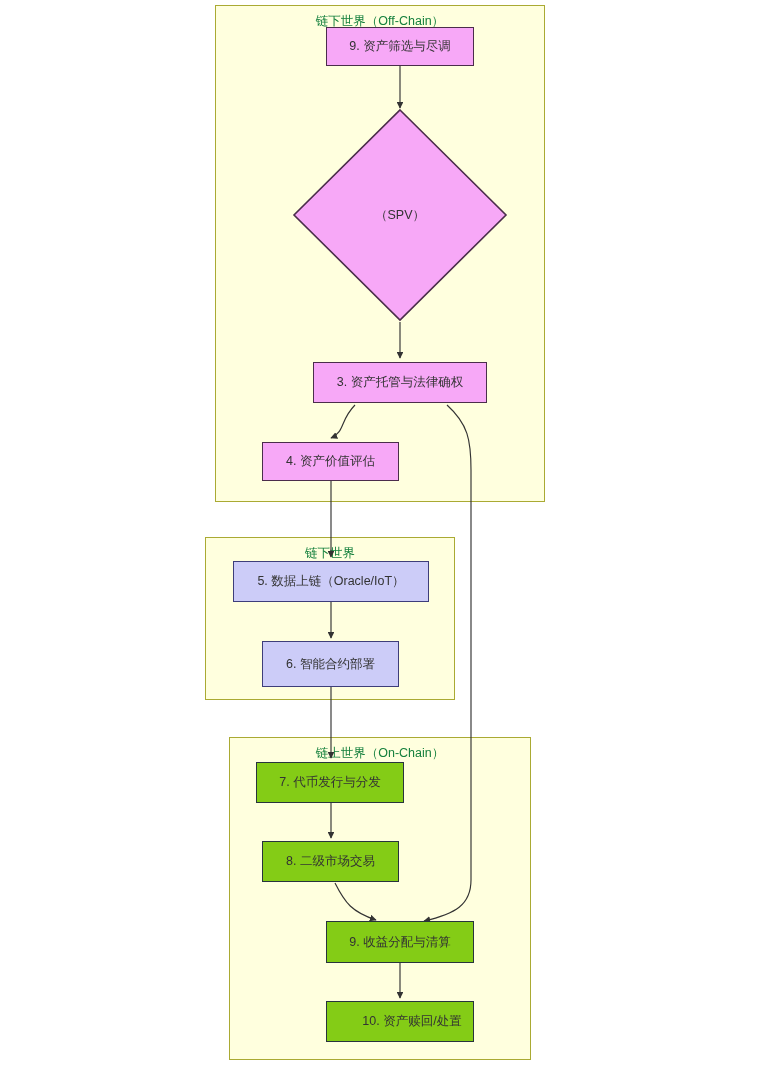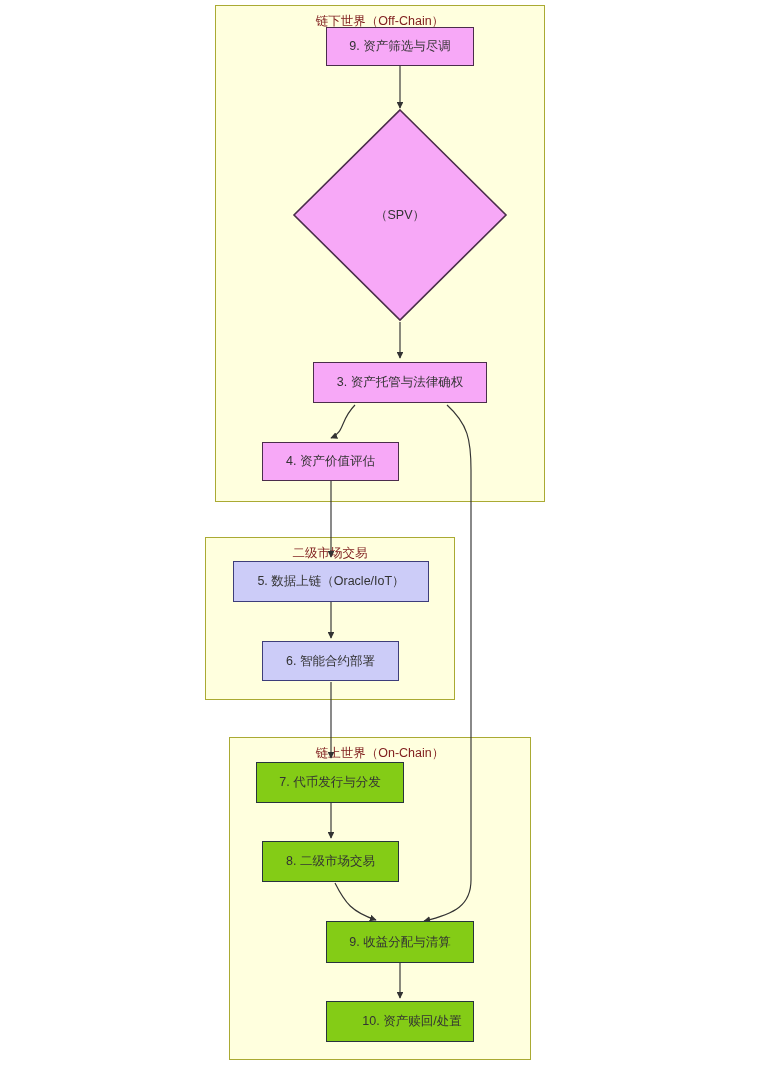--- a/index.html
+++ b/index.html
@@ -4,21 +4,21 @@
 <style>
   html,body{margin:0;padding:0;background:#ffffff;}
   body{width:760px;height:1066px;overflow:hidden;
        font-family:"Liberation Sans","DejaVu Sans",sans-serif;}
   #stage{position:relative;width:760px;height:1066px;}
 
   svg#edges{position:absolute;left:0;top:0;width:760px;height:1066px;pointer-events:none;}
 
   .cluster{position:absolute;background:#ffffde;border:1px solid #aaaa33;box-sizing:border-box;}
   .cluster-label{position:absolute;left:0;right:0;text-align:center;
-     font-size:12.5px;color:#7f1d1d;white-space:nowrap;}
+     font-size:12.5px;color:#15803d;white-space:nowrap;}
 
   .node{position:absolute;box-sizing:border-box;display:flex;align-items:center;
         justify-content:center;text-align:center;font-size:12.5px;line-height:1.35;
         color:#333333;border:1.3px solid #333333;}
   .node.pink{background:#f7a8f7;border-color:#4b2d4b;}
   .node.lav {background:#ccccf8;border-color:#3d3d7a;}
   .node.blue{background:#84cc16;border-color:#27333d;}
 
   .diamond{position:absolute;}
   .diamond .shape{position:absolute;left:0;top:0;width:100%;height:100%;}
@@ -28,21 +28,21 @@
 </head>
 <body>
 
 <div id="stage">
 
   <div class="cluster" style="left:215px;top:5px;width:330px;height:497px;"></div>
   <div class="cluster" style="left:205px;top:537px;width:250px;height:163px;"></div>
   <div class="cluster" style="left:229px;top:737px;width:302px;height:323px;"></div>
 
   <div class="cluster-label" style="left:215px;width:330px;top:13px;">链下世界（Off-Chain）</div>
-  <div class="cluster-label" style="left:205px;width:250px;top:545px;">二级市场交易</div>
+  <div class="cluster-label" style="left:205px;width:250px;top:545px;">链下世界</div>
   <div class="cluster-label" style="left:229px;width:302px;top:745px;">链上世界（On-Chain）</div>
 
   <svg id="edges" viewBox="0 0 760 1066">
     <defs>
       <marker id="arrow" viewBox="0 0 10 10" refX="9" refY="5" markerWidth="6" markerHeight="6" orient="auto-start-reverse">
         <path d="M 0 0 L 10 5 L 0 10 z" fill="#333333"></path>
       </marker>
     </defs>
     <g fill="none" stroke="#333333" stroke-width="1.15" marker-end="url(#arrow)">
       <path d="M400,66 L400,108"></path>
@@ -68,21 +68,21 @@
       <div>（SPV）</div>
     </div>
   </div>
 
   <div class="node pink" style="left:313px;top:362px;width:174px;height:41px;">3. 资产托管与法律确权</div>
 
   <div class="node pink" style="left:262px;top:442px;width:137px;height:39px;">4. 资产价值评估</div>
 
   <div class="node lav" style="left:233px;top:561px;width:196px;height:41px;">5. 数据上链（Oracle/IoT）</div>
 
-  <div class="node lav" style="left:262px;top:641px;width:137px;height:40px;">6. 智能合约部署</div>
+  <div class="node lav" style="left:262px;top:641px;width:137px;height:46px;">6. 智能合约部署</div>
 
   <div class="node blue" style="left:256px;top:762px;width:148px;height:41px;">7. 代币发行与分发</div>
 
   <div class="node blue" style="left:262px;top:841px;width:137px;height:41px;">8. 二级市场交易</div>
 
   <div class="node blue" style="left:326px;top:921px;width:148px;height:42px;">9. 收益分配与清算</div>
 
   <div class="node blue" style="left:326px;top:1001px;width:148px;height:41px;padding-left:24px;">10. 资产赎回/处置</div>
 
 </div>

